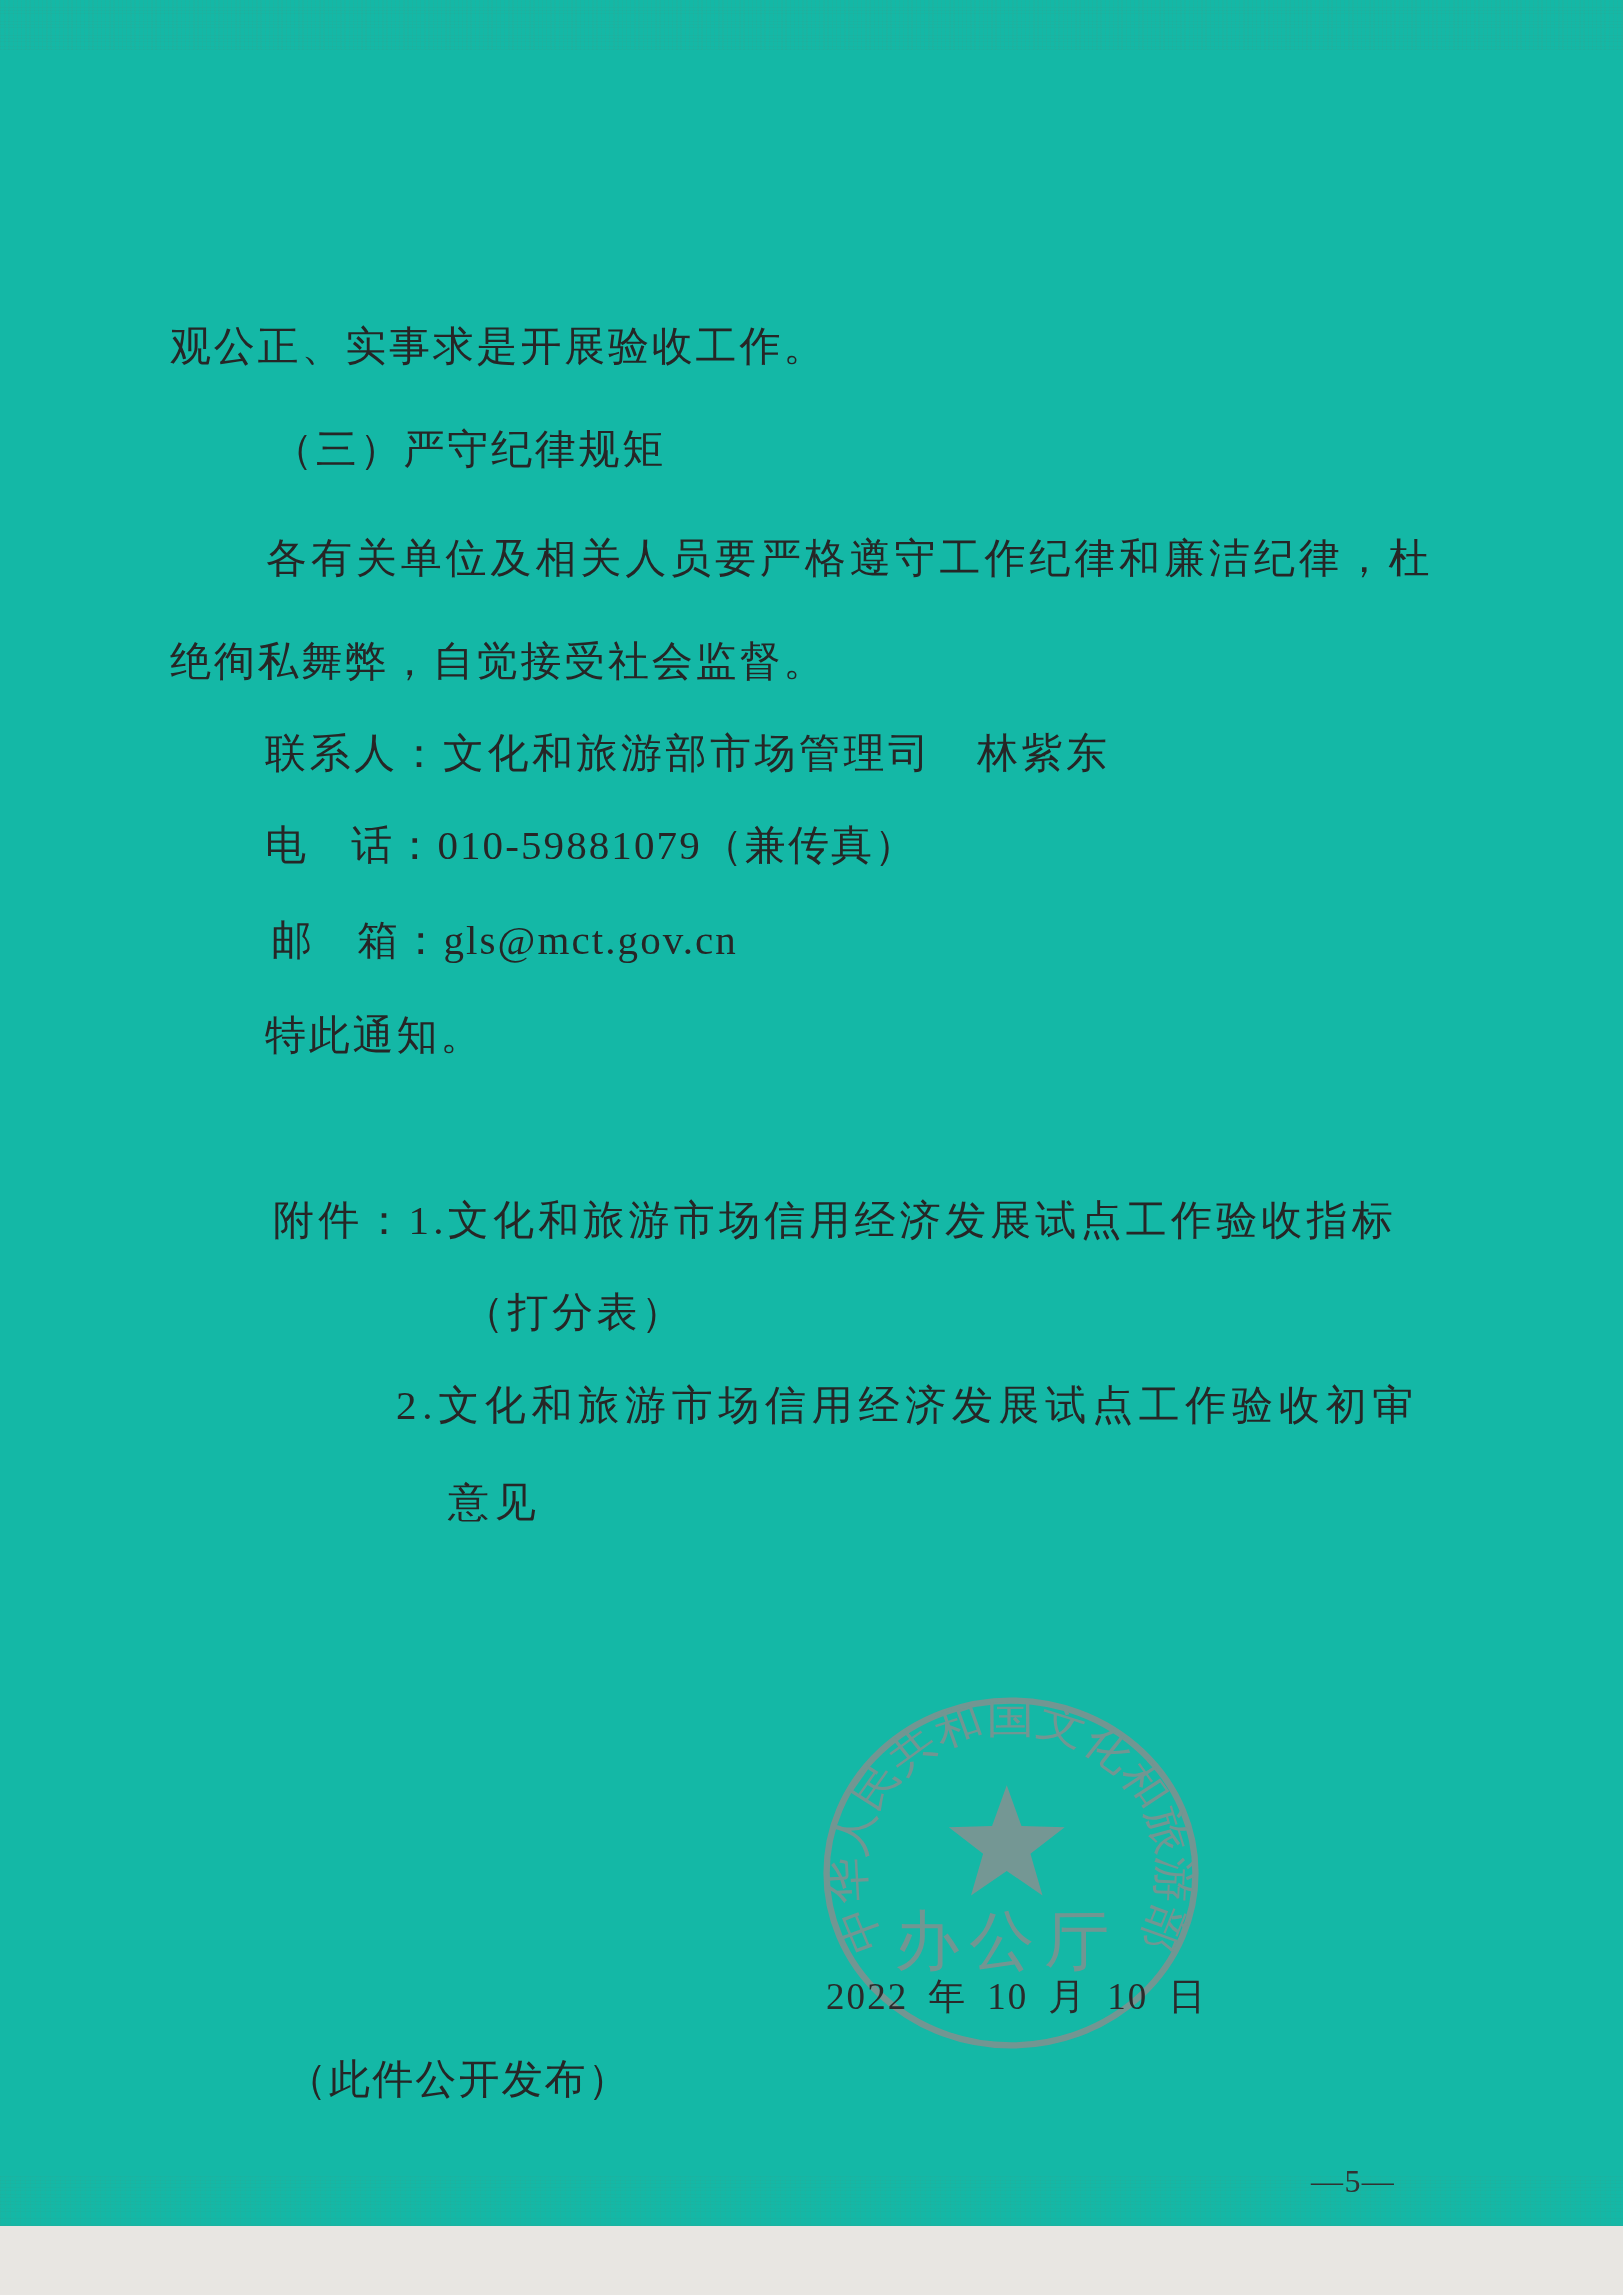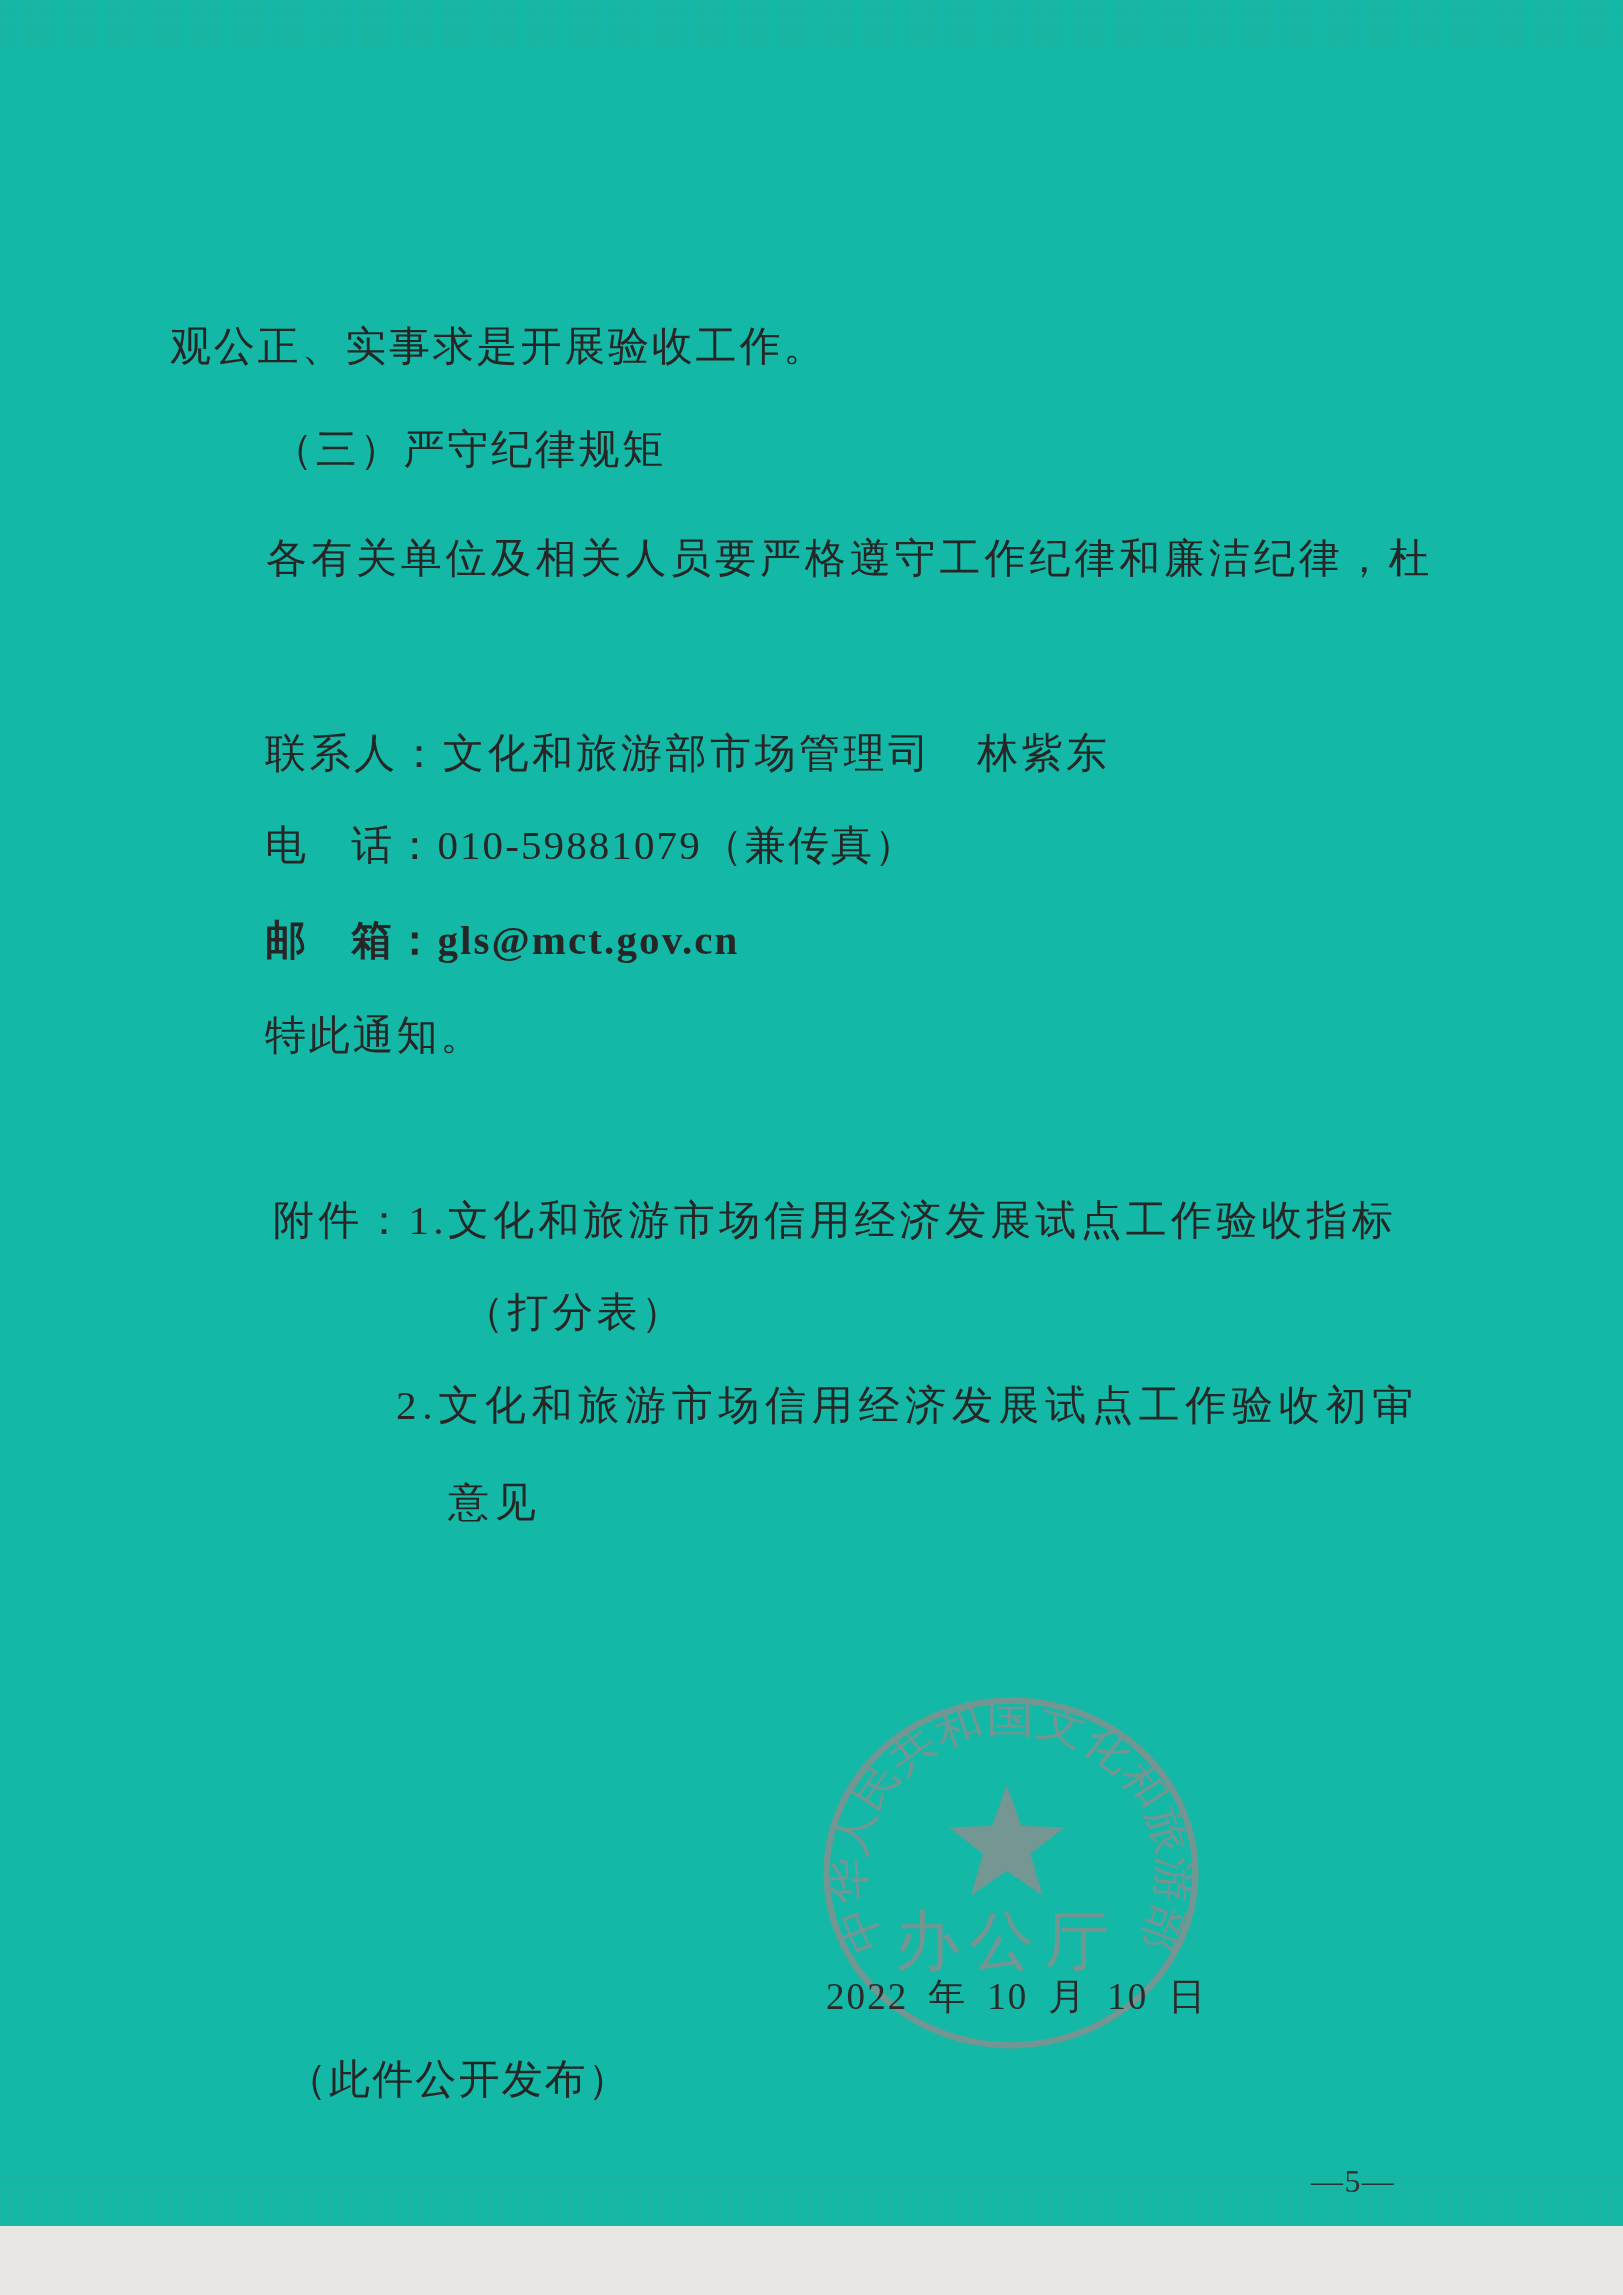--- a/index.html
+++ b/index.html
@@ -39,23 +39,24 @@
 </head>
 <body>
 
 <div class="page">
   <div class="noise-top"></div>
   <div class="noise-bottom"></div>
 
   <div class="ln" style="left:170px;top:320px;letter-spacing:2.8px;">观公正、实事求是开展验收工作。</div>
   <div class="ln" style="left:272px;top:423px;letter-spacing:2.8px;">（三）严守纪律规矩</div>
   <div class="ln" style="left:266px;top:532px;letter-spacing:3.9px;">各有关单位及相关人员要严格遵守工作纪律和廉洁纪律，杜</div>
+  <div class="ln" style="left:170px;top:635px;letter-spacing:2.8px;">绝徇私舞弊，自觉接受社会监督。</div>
   <div class="ln" style="left:265px;top:727px;letter-spacing:3.5px;">联系人：文化和旅游部市场管理司　林紫东</div>
   <div class="ln" style="left:265px;top:819px;letter-spacing:2.1px;">电　话：010-59881079（兼传真）</div>
-  <div class="ln" style="left:265px;top:914px;letter-spacing:2.1px;font-weight:bold;">邮　箱：gls@mct.gov.cn</div>
+  <div class="ln" style="left:271px;top:914px;letter-spacing:2.1px;">邮　箱：gls@mct.gov.cn</div>
   <div class="ln" style="left:265px;top:1009px;letter-spacing:2.8px;">特此通知。</div>
 
   <div class="ln" style="left:273px;top:1194px;letter-spacing:4.2px;text-align:center;">附件：1.文化和旅游市场信用经济发展试点工作验收指标</div>
   <div class="ln" style="left:463px;top:1286px;letter-spacing:3.5px;">（打分表）</div>
   <div class="ln" style="left:396px;top:1379px;letter-spacing:5.7px;">2.文化和旅游市场信用经济发展试点工作验收初审</div>
   <div class="ln" style="left:448px;top:1476px;letter-spacing:5.7px;">意见</div>
 
   <svg class="seal" viewBox="-300 -300 600 600" width="424" height="424" aria-hidden="true">
     <g opacity="0.78">
       <ellipse cx="0" cy="0" rx="261" ry="244" fill="none" stroke="#8d8d8d" stroke-width="9"></ellipse>

